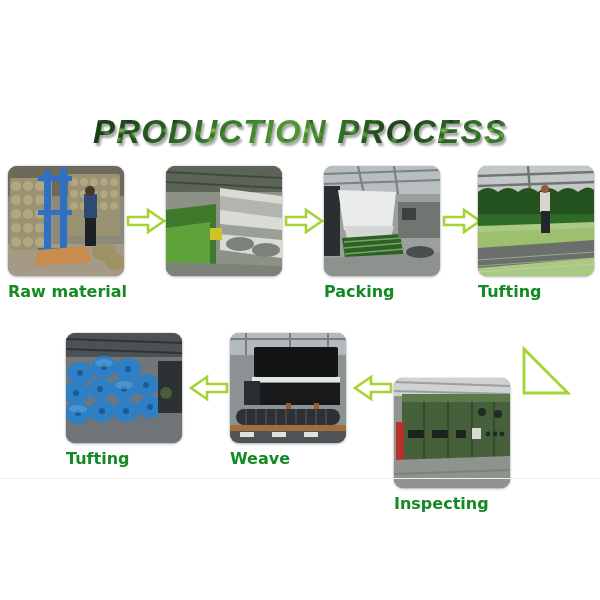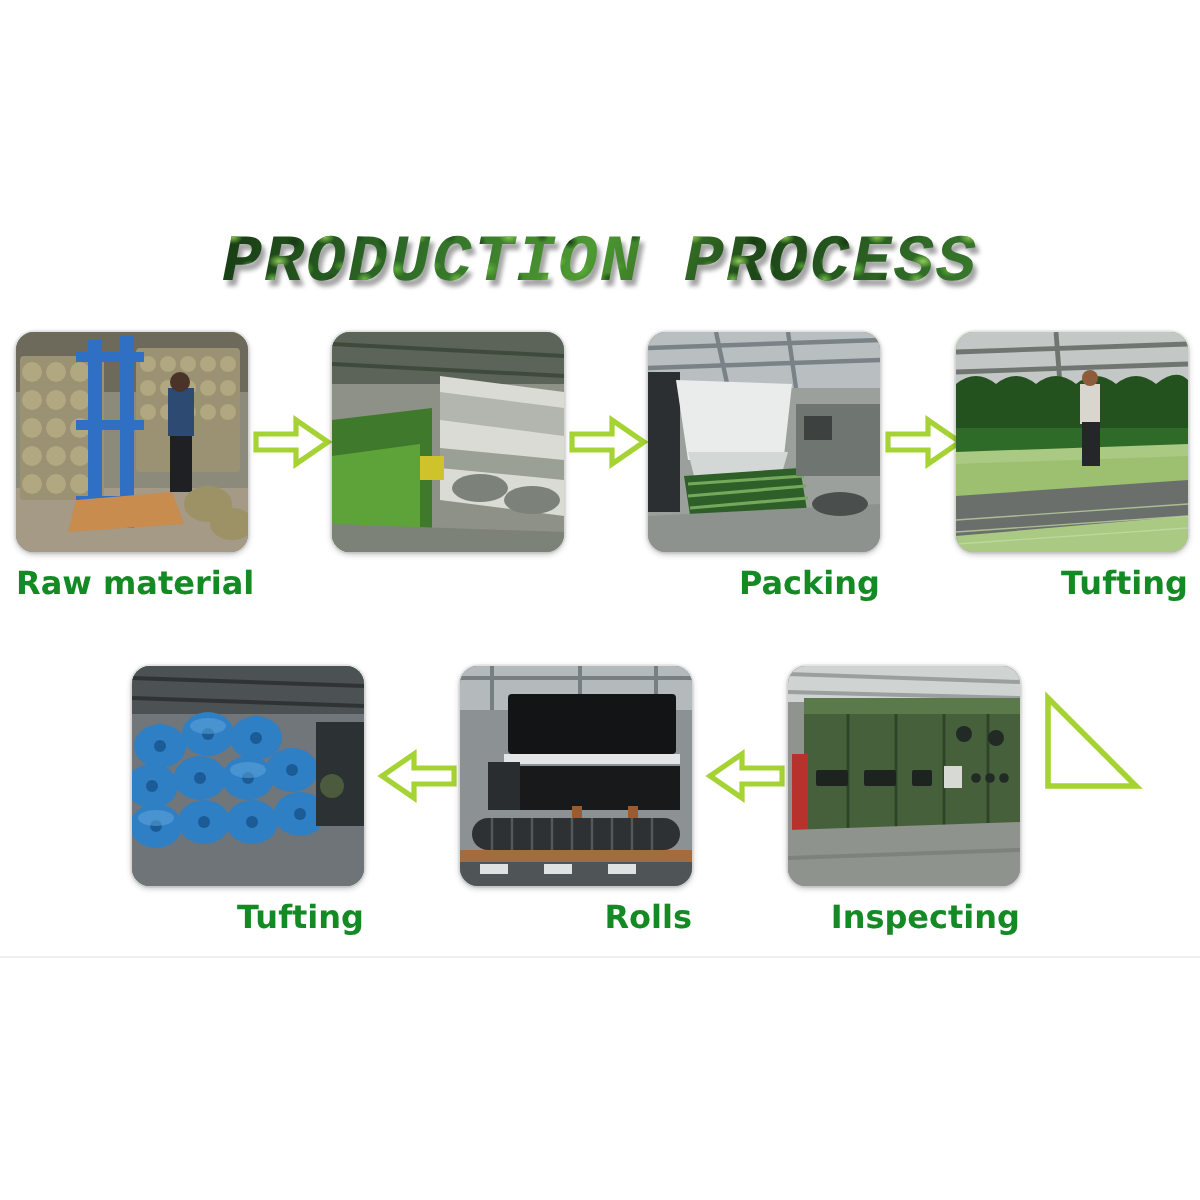--- a/index.html
+++ b/index.html
@@ -27,21 +27,21 @@
   
   .title-wrap {
     position: absolute;
     left: 0;
     top: 112px;
     width: 600px;
     text-align: center;
   }
   .title {
     display: inline-block;
-    font-family: Liberation Mono, monospace;
+    font-family: Liberation Sans, sans-serif;
     font-size: 33px;
     font-weight: 900;
     font-style: italic;
     letter-spacing: 1.2px;
     line-height: 40px;
     color: #2f6b2a;
     
     background-color: #2c5f26;
     background-image:
       radial-gradient(ellipse 7px 5px at 12% 22%, #7fc24a 0%, rgba(127,194,74,0) 70%),
@@ -69,21 +69,21 @@
     width: 600px;
     height: 145px;
   }
   #row-1 { top: 166px; }
   #row-2 { top: 333px; }
 
   .step {
     position: absolute;
     top: 0;
     width: 116px;
-    text-align: right;
+    text-align: left;
   }
   .thumb {
     width: 116px;
     height: 110px;
     border-radius: 9px;
     box-shadow: 0 1px 3px rgba(0,0,0,0.28), 0 0 0 1px rgba(0,0,0,0.05);
     overflow: hidden;
     position: relative;
     background: #9aa3a0;
   }
@@ -418,30 +418,30 @@
 
           <rect x="0" y="92" width="116" height="6" fill="#a36c3e"></rect>
           <rect x="0" y="98" width="116" height="12" fill="#4f5457"></rect>
           <g fill="#dfe2e2">
             <rect x="10" y="99" width="14" height="5"></rect>
             <rect x="42" y="99" width="14" height="5"></rect>
             <rect x="74" y="99" width="14" height="5"></rect>
           </g>
         </svg>
       </div>
-      <div class="step-label">Rolls</div>
+      <div class="step-label">Weave</div>
     </div>
 
     <div class="arrow" style="left:352px;">
       <svg viewBox="0 0 42 30">
         <polygon points="39,11 19,11 19,4 3,15 19,26 19,19 39,19" fill="none" stroke="#a6d334" stroke-width="2.6" stroke-linejoin="miter"></polygon>
       </svg>
     </div>
 
-    <div class="step" style="left:394px;">
+    <div class="step" style="left:394px;margin-top:45px;">
       <div class="thumb">
         <svg class="scene" viewBox="0 0 116 110" preserveAspectRatio="none">
           <rect width="116" height="110" fill="#8f948f"></rect>
           <rect width="116" height="18" fill="#cfd3d2"></rect>
           <g stroke="#9aa09d" stroke-width="2">
             <line x1="0" y1="4" x2="116" y2="8"></line>
             <line x1="0" y1="13" x2="116" y2="16"></line>
           </g>
 
           <rect x="8" y="16" width="108" height="66" fill="#46603c"></rect>

